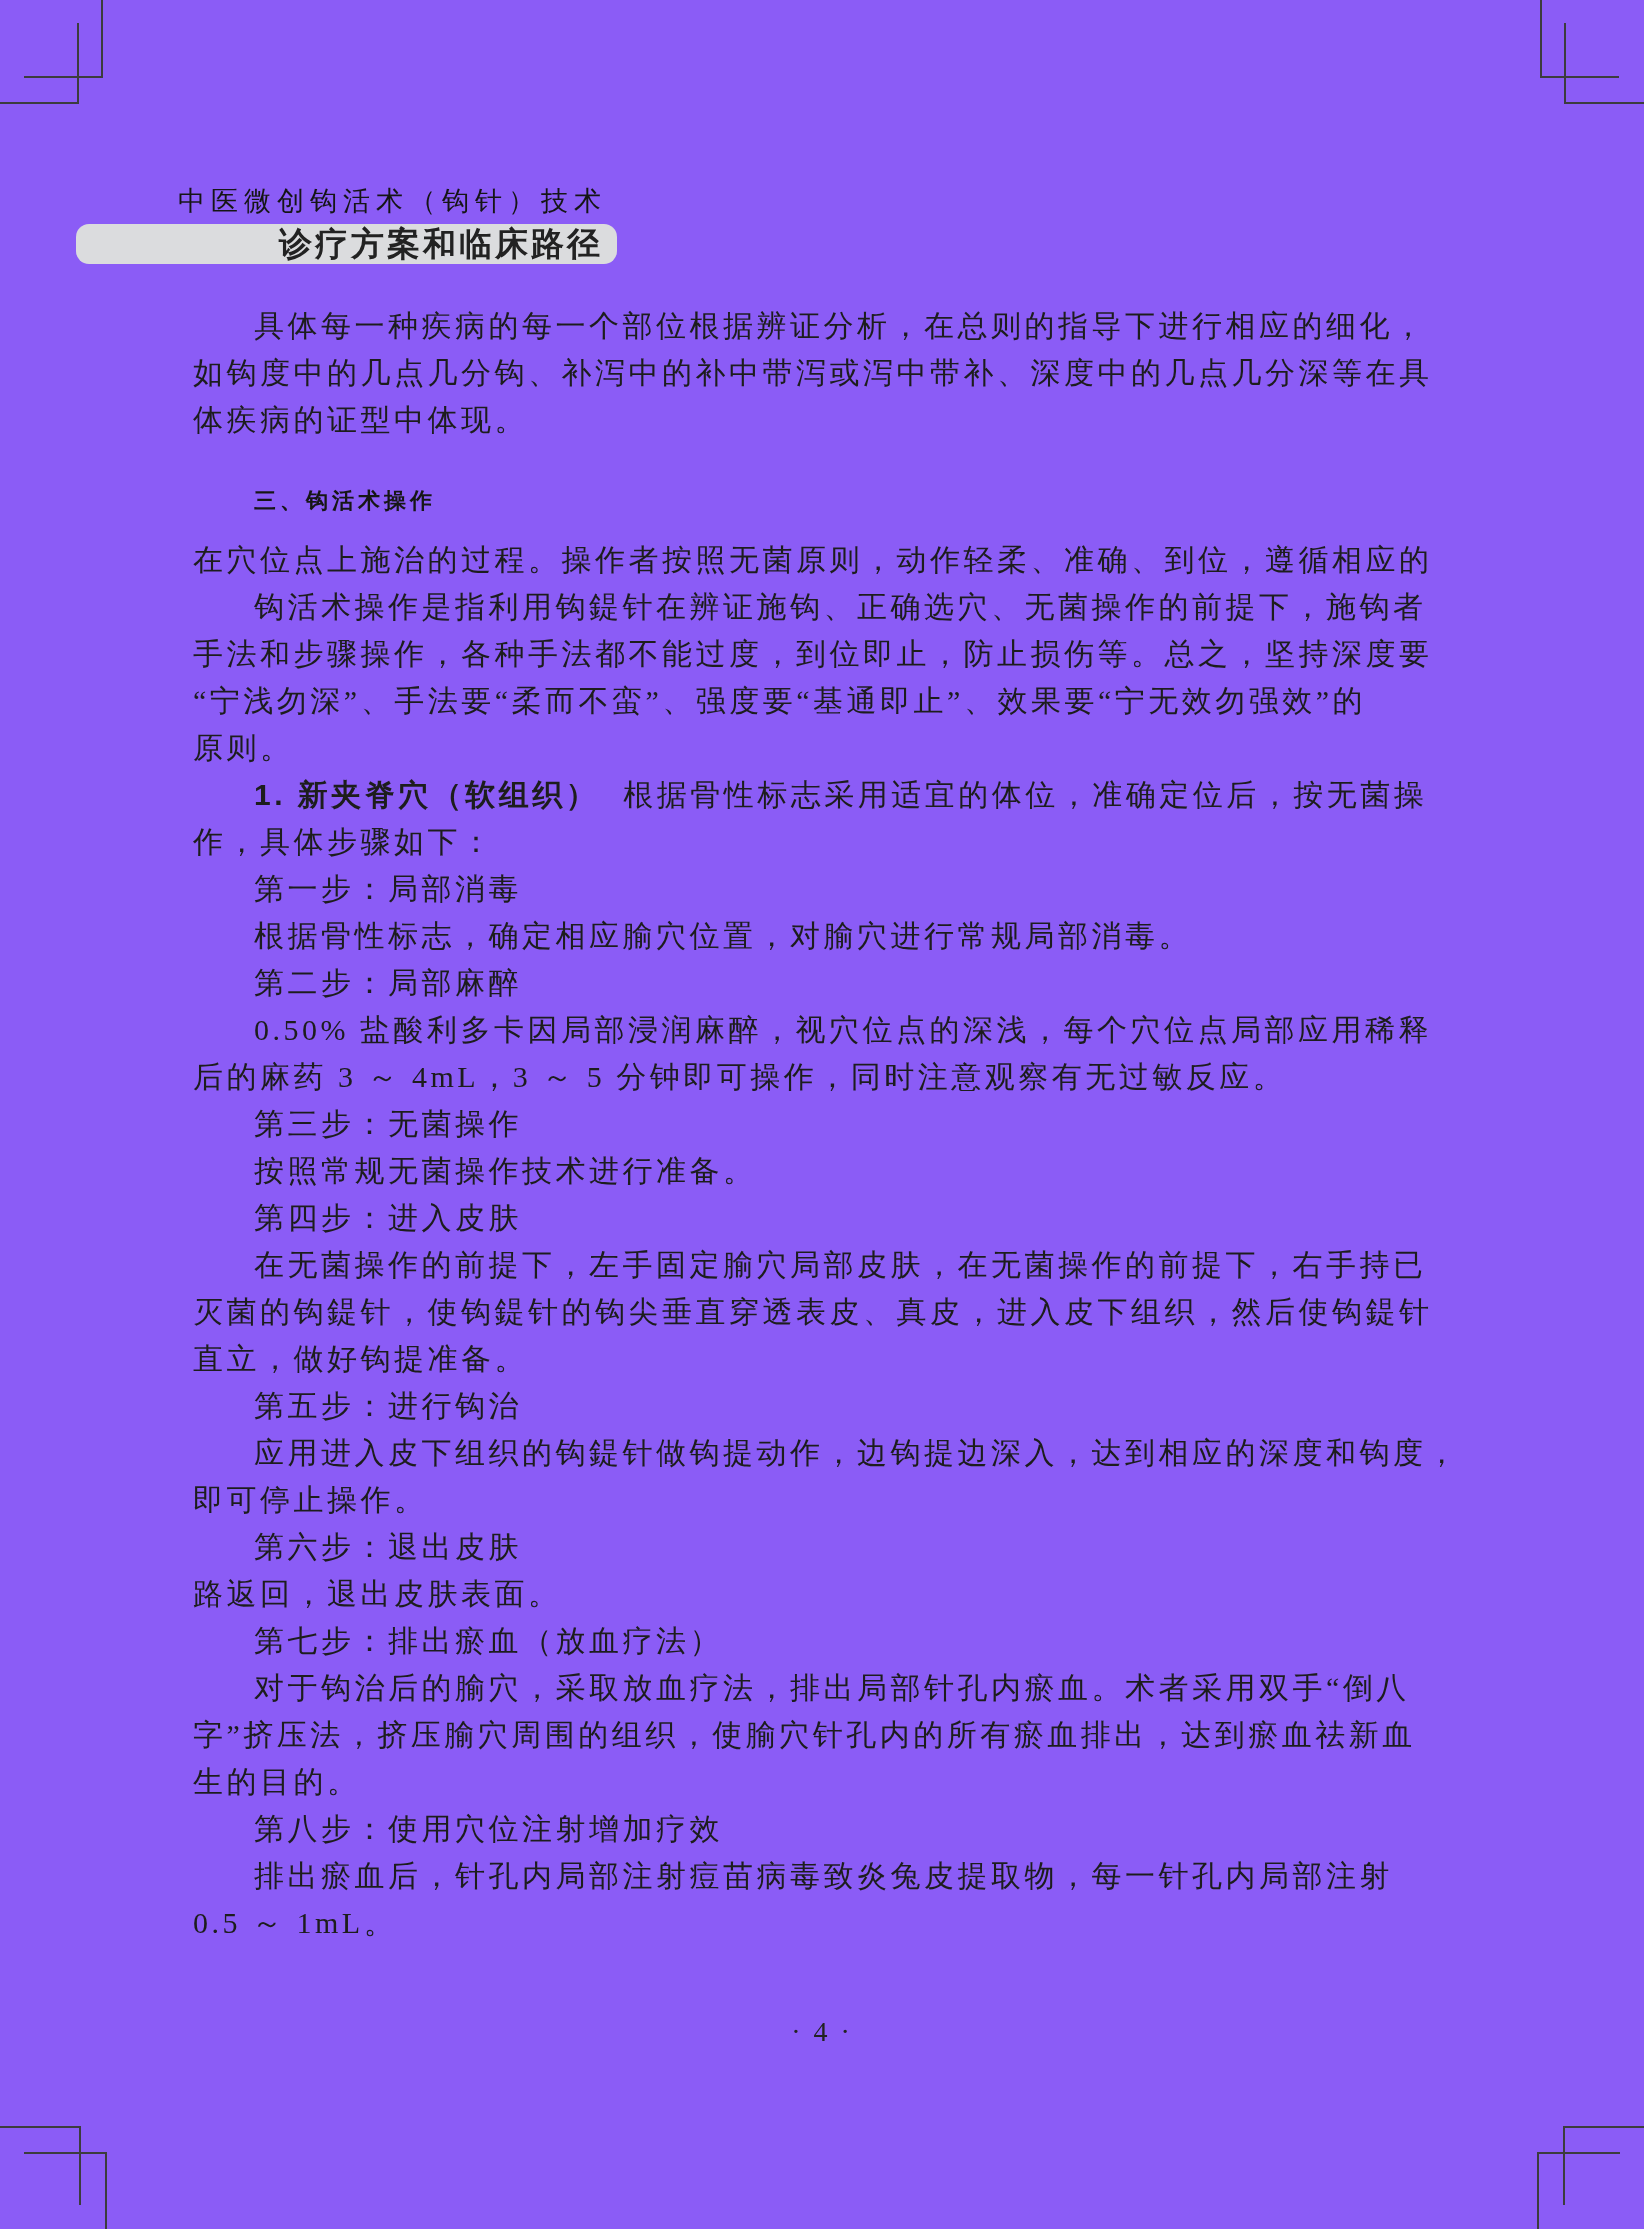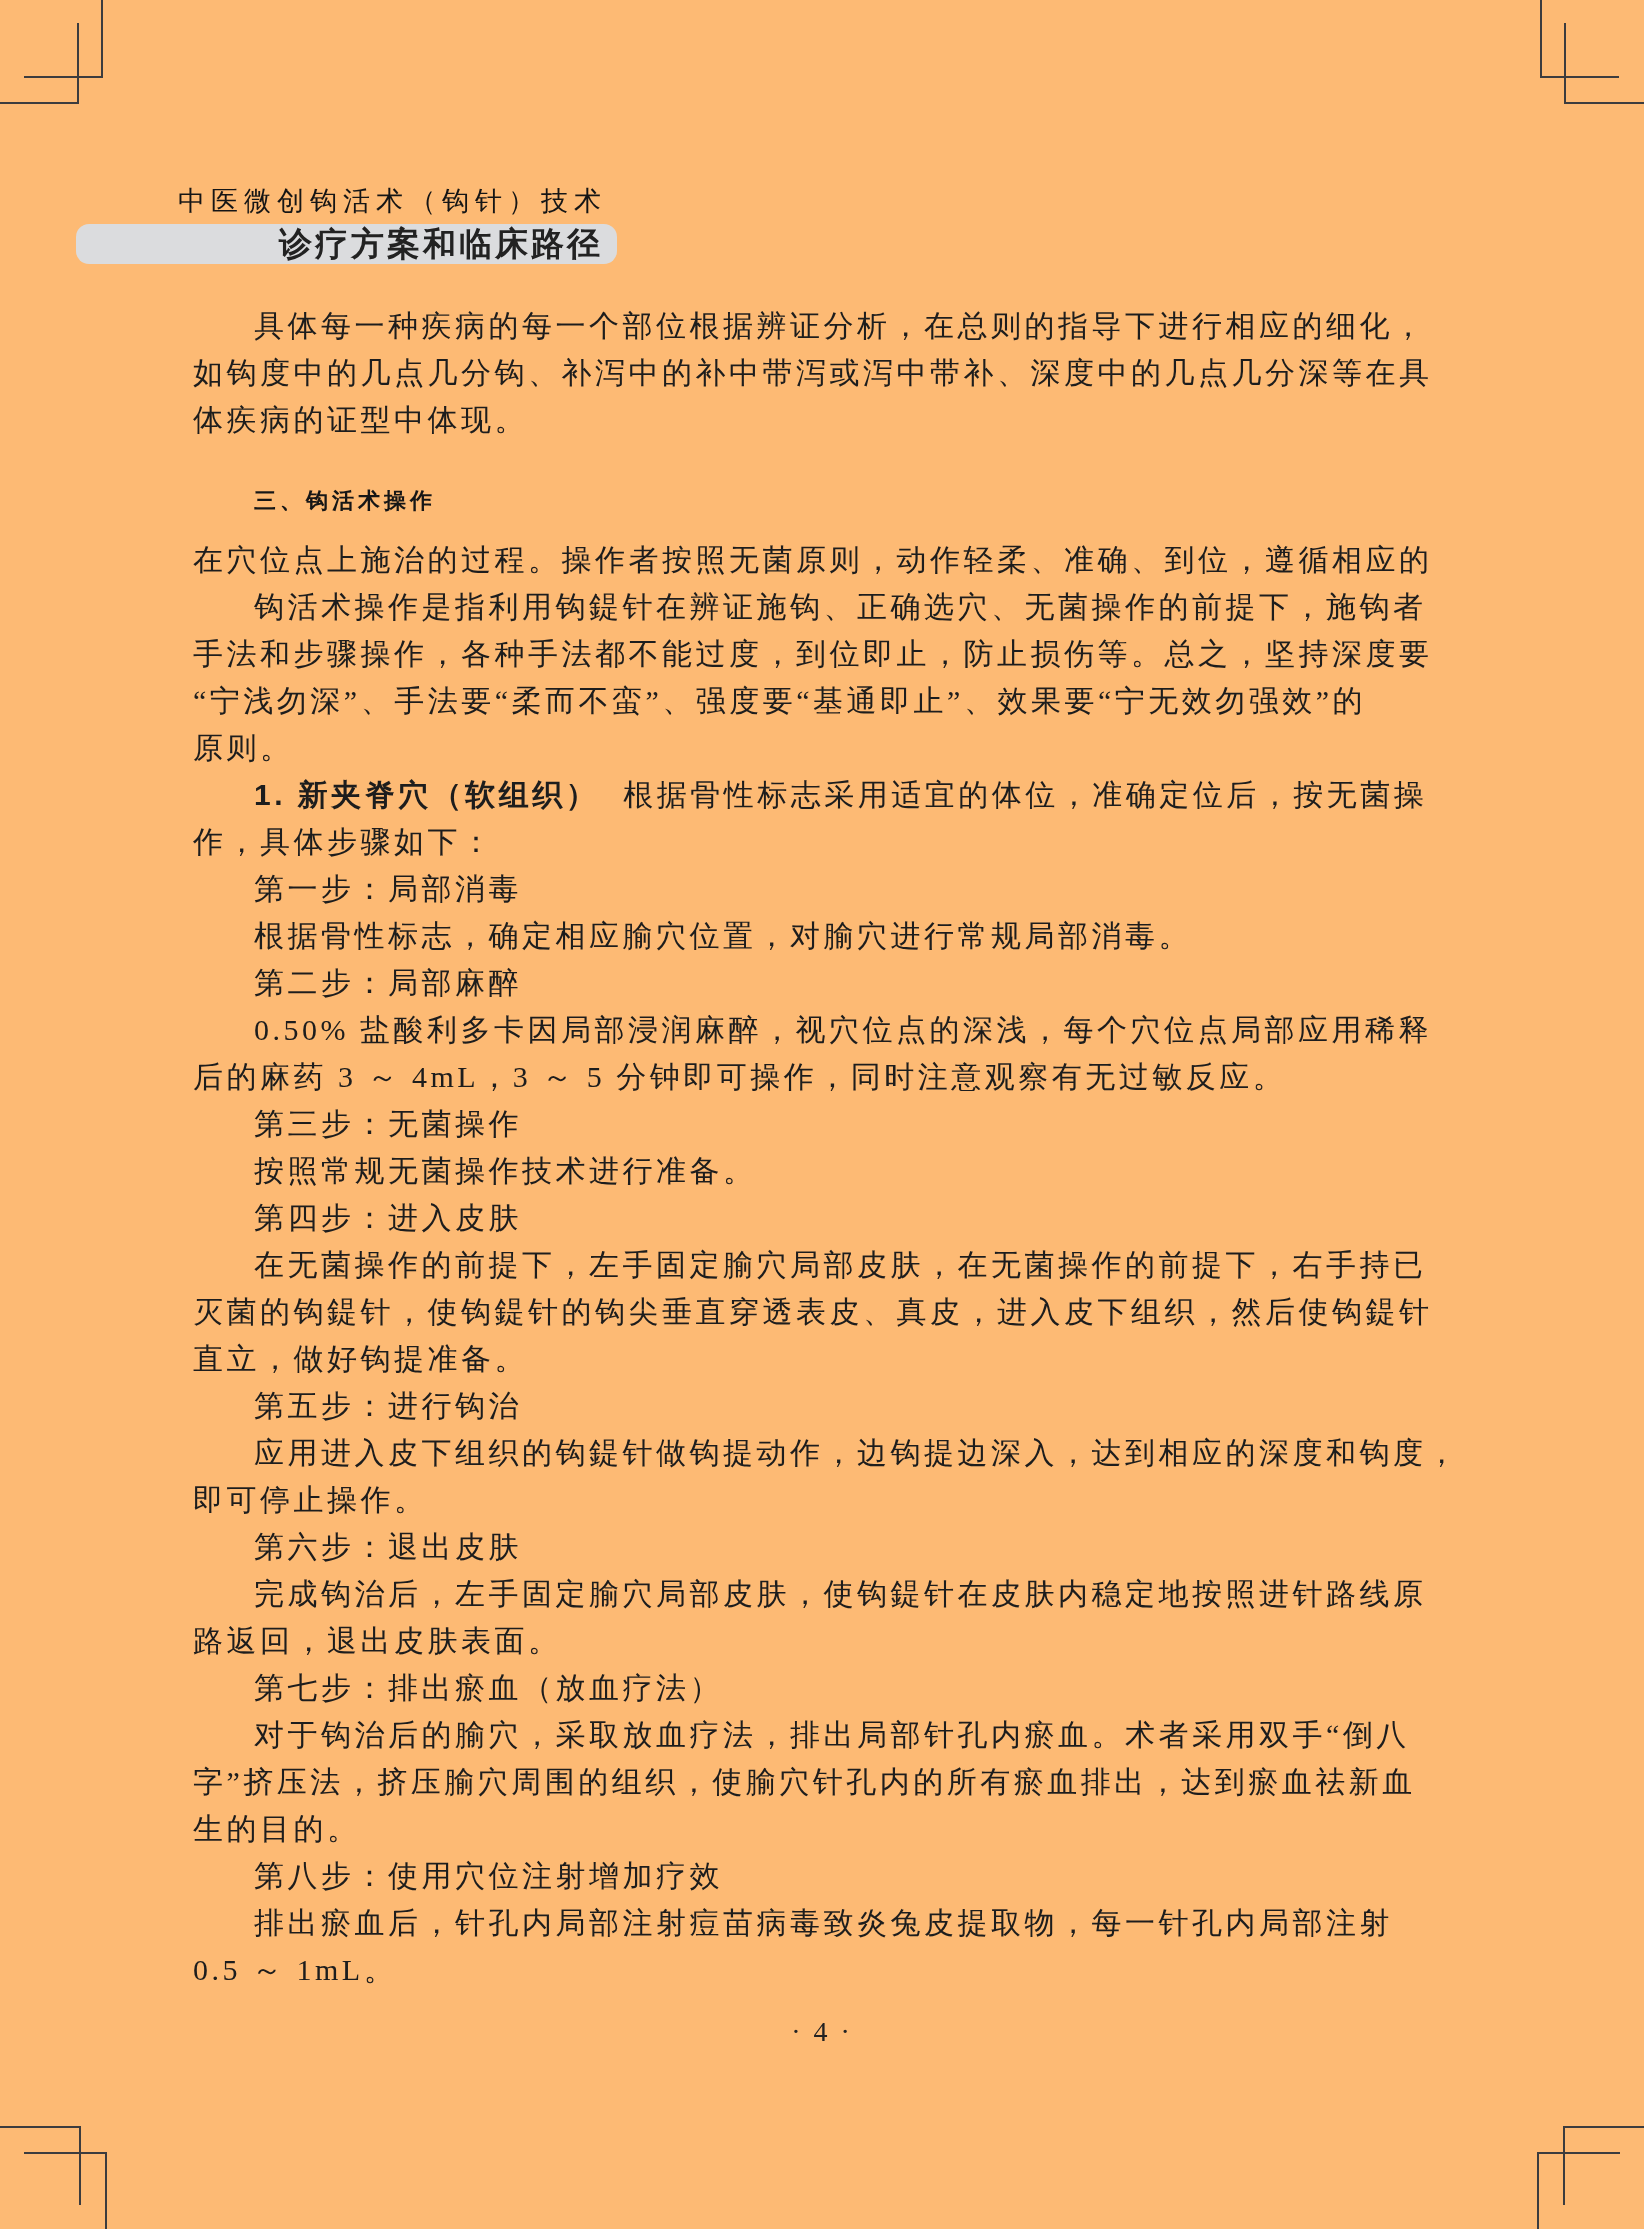--- a/index.html
+++ b/index.html
@@ -1,20 +1,20 @@
 <!DOCTYPE html>
 <html><head>
 <meta charset="utf-8">
 <style>
   html,body{margin:0;padding:0;background:#e9e9e9;}
   .page{
     position:relative;
     width:1644px;height:2230px;
     margin:0 auto;
-    background:#fdba74;
+    background:#8b5cf6;
     overflow:hidden;
     font-family:"Liberation Serif","DejaVu Serif",serif;
     color:#1d1d1d;
   }
   
   .mark{position:absolute;border:0 solid #3c3c3e;}
   .tl1{left:24px;top:0;width:77px;height:76px;border-right-width:2px;border-bottom-width:2px;}
   .tl2{left:0;top:23px;width:77px;height:79px;border-right-width:2px;border-bottom-width:2px;}
   .tr1{right:25px;top:0;width:77px;height:76px;border-left-width:2px;border-bottom-width:2px;}
   .tr2{right:0;top:23px;width:78px;height:79px;border-left-width:2px;border-bottom-width:2px;}
@@ -113,21 +113,20 @@
     <div class="ln ind">第四步：进入皮肤</div>
     <div class="ln ind">在无菌操作的前提下，左手固定腧穴局部皮肤，在无菌操作的前提下，右手持已</div>
     <div class="ln">灭菌的钩鍉针，使钩鍉针的钩尖垂直穿透表皮、真皮，进入皮下组织，然后使钩鍉针</div>
     <div class="ln">直立，做好钩提准备。</div>
 
     <div class="ln ind">第五步：进行钩治</div>
     <div class="ln ind">应用进入皮下组织的钩鍉针做钩提动作，边钩提边深入，达到相应的深度和钩度，</div>
     <div class="ln">即可停止操作。</div>
 
     <div class="ln ind">第六步：退出皮肤</div>
-    <div class="ln ind">完成钩治后，左手固定腧穴局部皮肤，使钩鍉针在皮肤内稳定地按照进针路线原</div>
     <div class="ln">路返回，退出皮肤表面。</div>
 
     <div class="ln ind">第七步：排出瘀血（放血疗法）</div>
     <div class="ln ind">对于钩治后的腧穴，采取放血疗法，排出局部针孔内瘀血。术者采用双手“倒八</div>
     <div class="ln">字”挤压法，挤压腧穴周围的组织，使腧穴针孔内的所有瘀血排出，达到瘀血祛新血</div>
     <div class="ln">生的目的。</div>
 
     <div class="ln ind">第八步：使用穴位注射增加疗效</div>
     <div class="ln ind">排出瘀血后，针孔内局部注射痘苗病毒致炎兔皮提取物，每一针孔内局部注射</div>
     <div class="ln">0.5 ～ 1mL。</div>

